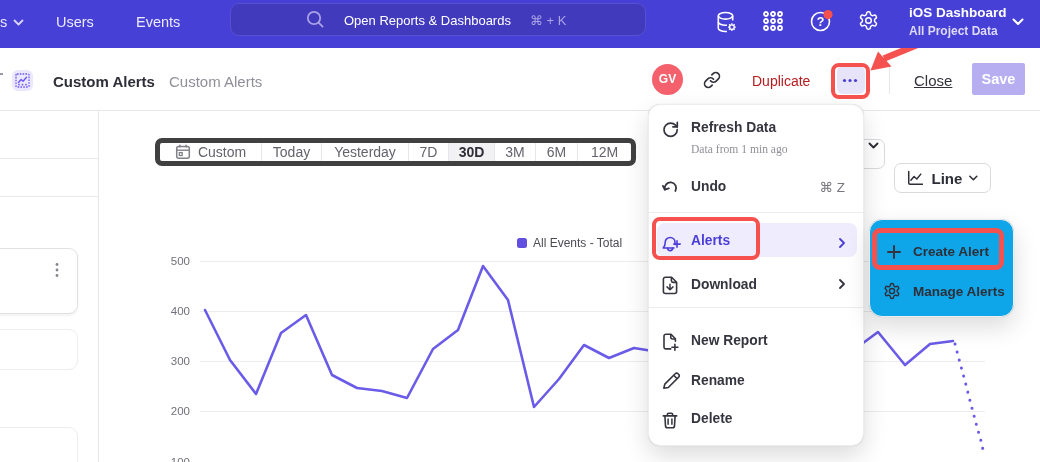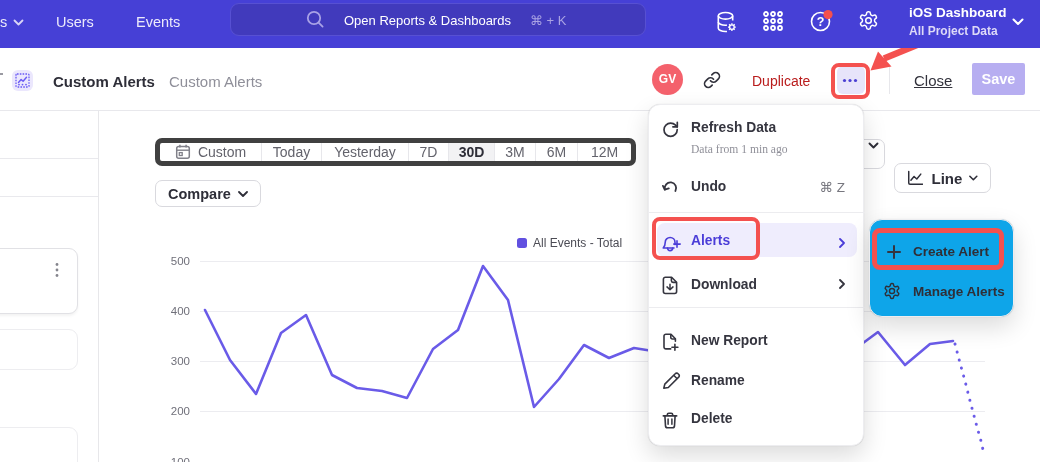--- a/index.html
+++ b/index.html
@@ -93,25 +93,20 @@
         <rect x="4.3" y="8.6" width="2.9" height="2.9" stroke="#808089" stroke-width="1.3"></rect>
       </svg>Custom</div>
     <div class="segi" style="width:60px;">Today</div>
     <div class="segi" style="width:87px;">Yesterday</div>
     <div class="segi" style="width:40px;">7D</div>
     <div class="segi" id="seg30" style="width:46px;">30D</div>
     <div class="segi" style="width:41px;">3M</div>
     <div class="segi" style="width:42px;">6M</div>
     <div class="segi" style="width:53px;">12M</div>
   </div>
-  <div class="btn" style="left:155px;top:180px;height:27px;padding:0 12px;">Compare
-    <svg width="10" height="6" viewBox="0 0 10 6" fill="none" style="margin-left:7px;">
-        <path d="M1 1l4 4 4-4" stroke="#2e2e38" stroke-width="1.8" stroke-linecap="round" stroke-linejoin="round"></path>
-      </svg>
-  </div>
 
   <div class="btn" style="left:795px;top:139px;width:90px;height:30px;"></div>
   <svg class="abs" style="left:868px;top:142px;" width="11" height="8" viewBox="0 0 11 8" fill="none">
       <path d="M1.5 1.5l4 4 4-4" stroke="#2e2e38" stroke-width="1.9" stroke-linecap="round" stroke-linejoin="round"></path>
     </svg>
   <div class="btn" style="left:894px;top:139px;width:97px;height:30px;padding:0 12px;font-size:15px;margin-top:24px;">
     <svg width="19" height="18" viewBox="0 0 19 18" fill="none" style="margin-right:8px;">
       <path d="M2 1.5v13.2c0 .8.6 1.4 1.4 1.4H18" stroke="#2e2e38" stroke-width="1.7" stroke-linecap="round"></path>
       <path d="M4.5 11.5l3.6-4.3 3.2 2.9 4.6-5.6" stroke="#2e2e38" stroke-width="1.7" stroke-linecap="round" stroke-linejoin="round"></path>
     </svg>Line

